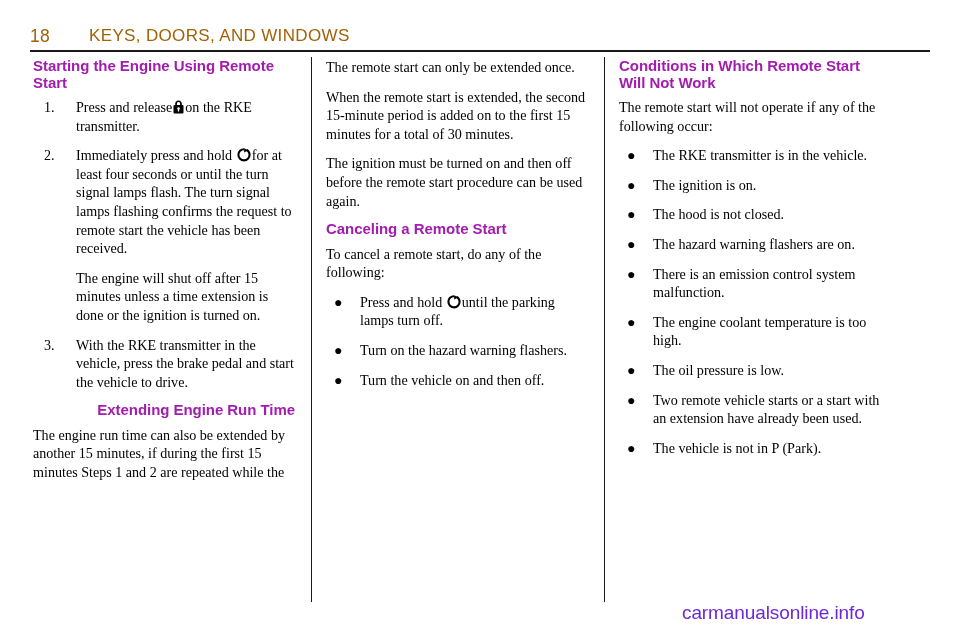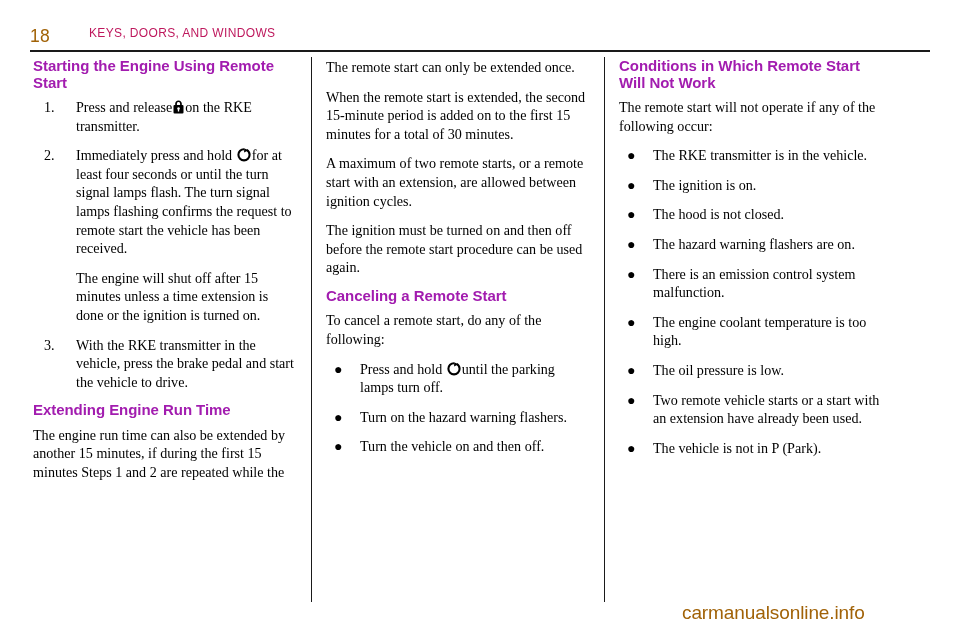--- a/index.html
+++ b/index.html
@@ -32,24 +32,24 @@
     font-size: 17.5px;
     font-weight: 400;
     letter-spacing: 0.2px;
     color: #a16207;
   }
   .page-header .chapter {
     position: absolute;
     left: 59px;
     top: 0;
     font-family: "Liberation Sans", "DejaVu Sans", sans-serif;
-    font-size: 12px;
+    font-size: 17px;
     font-weight: 400;
     letter-spacing: 0.35px;
-    color: #be185d;
+    color: #a16207;
     white-space: nowrap;
   }
   .header-rule {
     position: absolute;
     left: 30px;
     top: 50px;
     width: 900px;
     height: 2px;
     background: #1a1a1a;
   }
@@ -78,21 +78,21 @@
   
   h2.sec-head {
     font-family: "Liberation Sans", "DejaVu Sans", sans-serif;
     font-size: 15px;
     font-weight: bold;
     line-height: 16.5px;
     margin: 0 0 7px 0;
     letter-spacing: -0.05px;
     color: #a21caf;
   }
-  h2.sec-head.spaced { margin-top: 6px; }
+  h2.sec-head.spaced { margin-top: 6px; text-align: right; }
 
   p.para {
     font-size: 14.1px;
     line-height: 18.6px;
     margin: 0 0 11px 0;
     text-align: left;
     color: #000;
   }
 
   
@@ -151,21 +151,21 @@
   .icon-lock { width: 11px; height: 14px; }
   .icon-remote { width: 14px; height: 14px; }
 
   
   .watermark {
     position: absolute;
     left: 682px;
     top: 602px;
     font-family: "Liberation Sans", "DejaVu Sans", sans-serif;
     font-size: 19px;
-    color: #a16207;
+    color: #6d28d9;
     letter-spacing: -0.1px;
     white-space: nowrap;
   }
 </style>
 </head>
 <body>
 
 <div class="page-header">
   <span class="folio">18</span>
   <span class="chapter">KEYS, DOORS, AND WINDOWS</span>
@@ -206,21 +206,20 @@
 
   <h2 class="sec-head spaced">Extending Engine Run Time</h2>
   <p class="para">The engine run time can also be extended by another 15 minutes, if during the first 15 minutes Steps 1 and 2 are repeated while the</p>
 
 </div>
 
 <div class="column col2">
 
   <p class="para">The remote start can only be extended once.</p>
   <p class="para">When the remote start is extended, the second 15-minute period is added on to the first 15 minutes for a total of 30 minutes.</p>
-  <p class="para">A maximum of two remote starts, or a remote start with an extension, are allowed between ignition cycles.</p>
   <p class="para">The ignition must be turned on and then off before the remote start procedure can be used again.</p>
 
   <h2 class="sec-head">Canceling a Remote Start</h2>
   <p class="para">To cancel a remote start, do any of the following:</p>
 
   <ul class="bul-list">
     <li>
       <span class="dot">●</span><span>Press and hold</span> <span class="icon-inline icon-remote"><svg width="14" height="14" viewBox="0 0 14 14" xmlns="http://www.w3.org/2000/svg">
             <path d="M7 1.2 A5.6 5.6 0 1 0 12.6 6.8 A5.6 5.6 0 0 0 9.6 1.85" fill="none" stroke="#000" stroke-width="2.1" stroke-linecap="butt"></path>
             <path d="M7.1 0.2 L11.4 2.3 L7.1 4.4 Z" fill="#000"></path>

